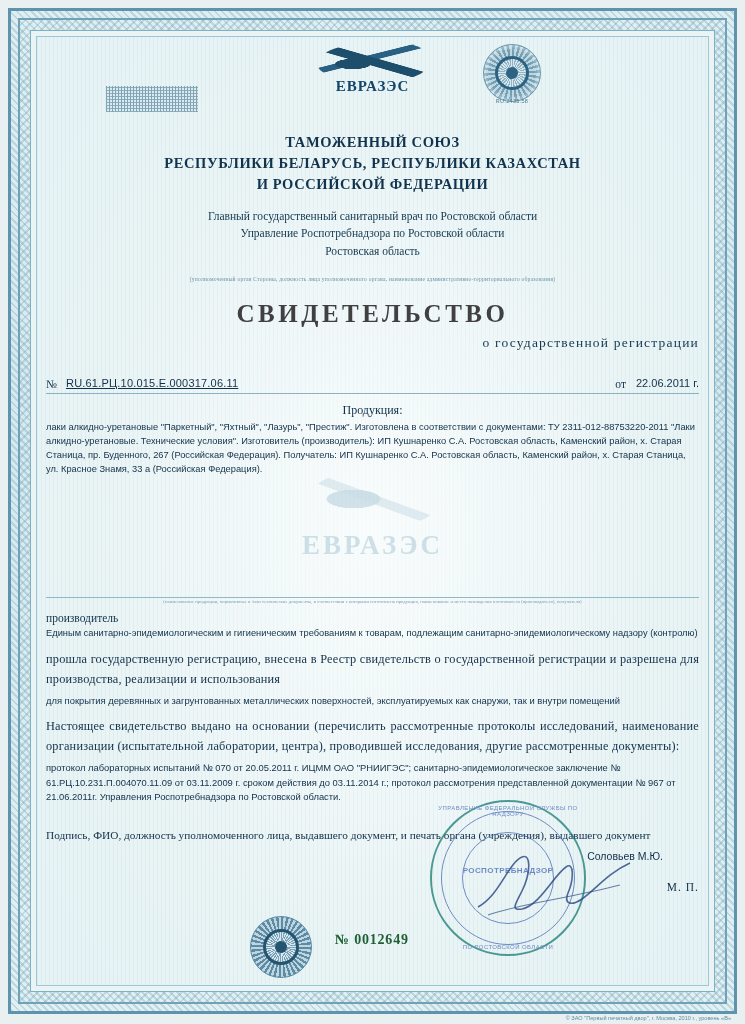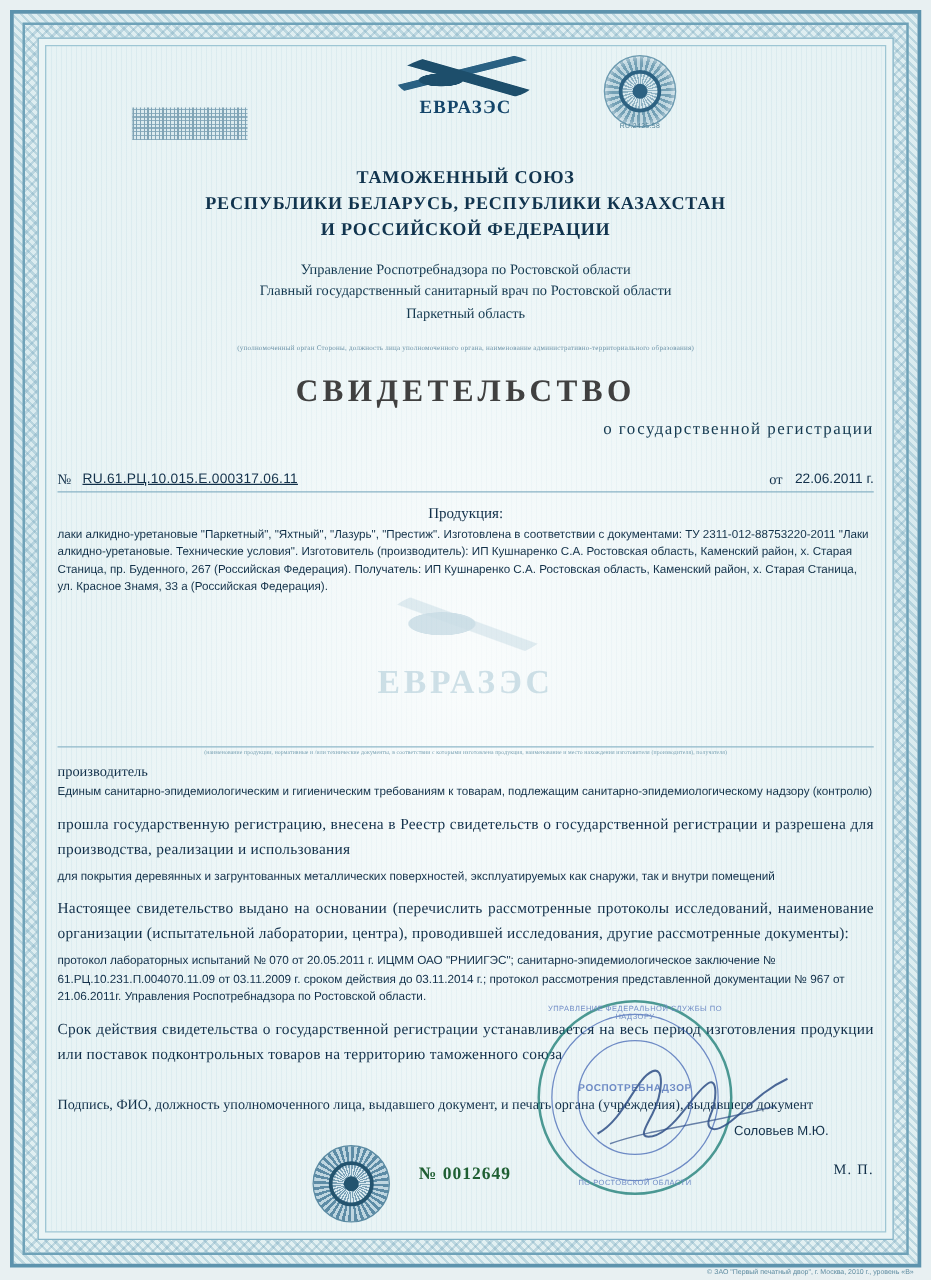--- a/index.html
+++ b/index.html
@@ -474,23 +474,23 @@
       <div class="holo-code">RU.2435.58</div>
     </div>
 
     <div class="ts-title">
       <div>ТАМОЖЕННЫЙ СОЮЗ</div>
       <div>РЕСПУБЛИКИ БЕЛАРУСЬ, РЕСПУБЛИКИ КАЗАХСТАН</div>
       <div>И РОССИЙСКОЙ ФЕДЕРАЦИИ</div>
     </div>
 
     <div class="org-block">
+      <div>Главный государственный санитарный врач по Ростовской области</div>
       <div>Управление Роспотребнадзора по Ростовской области</div>
-      <div>Главный государственный санитарный врач по Ростовской области</div>
-      <div>Паркетный область</div>
+      <div>Ростовская область</div>
     </div>
 
     <div class="caption-small">(уполномоченный орган Стороны, должность лица уполномоченного органа, наименование административно-территориального образования)</div>
 
     <div class="cert-title">СВИДЕТЕЛЬСТВО</div>
     <div class="cert-sub">о государственной регистрации</div>
 
     <div class="numrow">
       <div class="lbl">№</div>
       <div class="num-val">RU.61.РЦ.10.015.Е.000317.06.11</div>
@@ -510,21 +510,20 @@
 
     <div class="corresponds">производитель</div>
     <div class="body-text">Единым санитарно-эпидемиологическим и гигиеническим требованиям к товарам, подлежащим санитарно-эпидемиологическому надзору (контролю)</div>
 
     <div class="para-serif">прошла государственную регистрацию, внесена в Реестр свидетельств о государственной регистрации и разрешена для производства, реализации и использования</div>
     <div class="para-sans">для покрытия деревянных и загрунтованных металлических поверхностей, эксплуатируемых как снаружи, так и внутри помещений</div>
 
     <div class="para-serif">Настоящее свидетельство выдано на основании (перечислить рассмотренные протоколы исследований, наименование организации (испытательной лаборатории, центра), проводившей исследования, другие рассмотренные документы):</div>
     <div class="para-sans">протокол лабораторных испытаний № 070 от 20.05.2011 г. ИЦММ ОАО "РНИИГЭС"; санитарно-эпидемиологическое заключение № 61.РЦ.10.231.П.004070.11.09 от 03.11.2009 г. сроком действия до 03.11.2014 г.; протокол рассмотрения представленной документации № 967 от 21.06.2011г. Управления Роспотребнадзора по Ростовской области.</div>
 
-    <div class="para-serif">Срок действия свидетельства о государственной регистрации устанавливается на весь период изготовления продукции или поставок подконтрольных товаров на территорию таможенного союза</div>
 
     <div class="sign-block">
       <div>Подпись, ФИО, должность уполномоченного лица, выдавшего документ, и печать органа (учреждения), выдавшего документ</div>
       <div class="sign-name">Соловьев М.Ю.</div>
       <div class="mp">М. П.</div>
     </div>
 
   </div>
 
   <div class="stamp">

